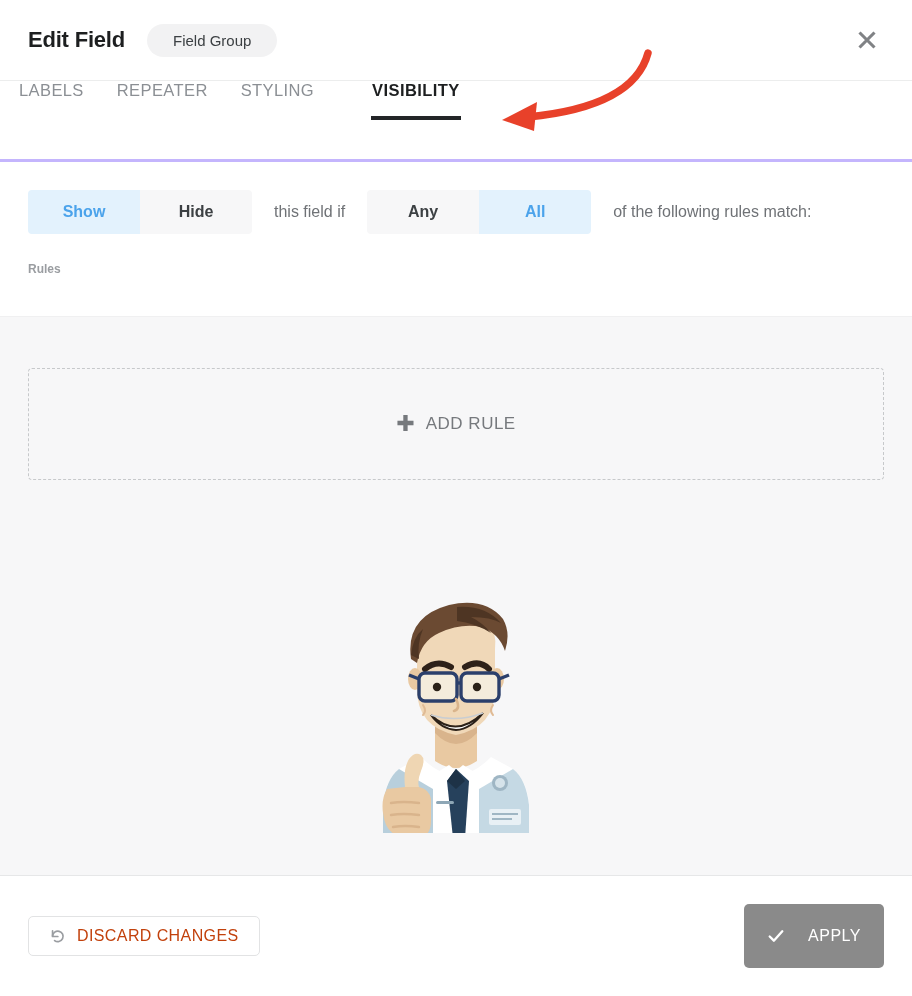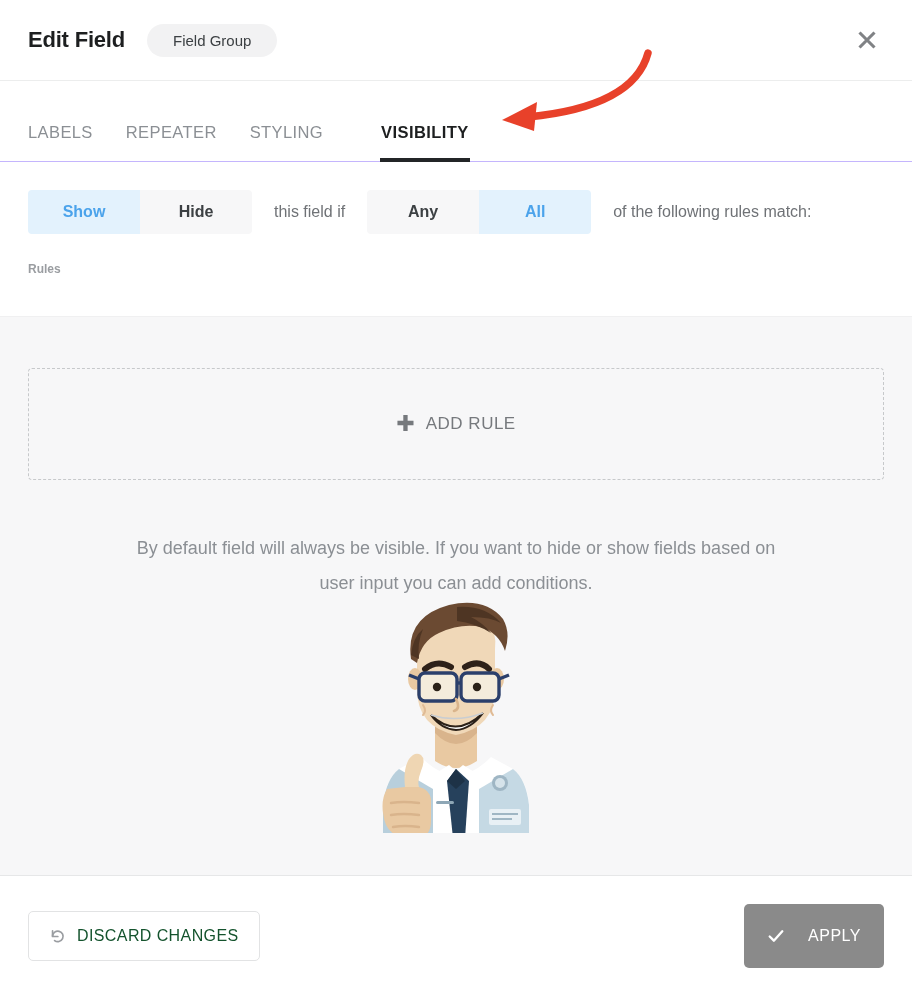--- a/index.html
+++ b/index.html
@@ -62,23 +62,23 @@
     border: none;
     padding: 0;
   }
   .close-btn svg { display: block; }
 
   
   .tab-bar {
     height: 81px;
     min-height: 81px;
     display: flex;
-    align-items: flex-end;
-    padding: 0 28px;
-    border-bottom: 1px solid #c4b5fd;
+    align-items: flex-start;
+    padding: 0 19px;
+    border-bottom: 3px solid #c4b5fd;
     box-sizing: border-box;
     background: #fff;
     position: relative;
   }
   .tab {
     font-size: 16.5px;
     letter-spacing: 0.4px;
     color: #8b8f94;
     padding: 0 0 19px 0;
     margin-right: 33px;
@@ -241,26 +241,26 @@
     align-items: center;
     padding: 0 28px;
     background: #fff;
     box-sizing: border-box;
   }
   .footer-spacer { flex: 1; }
   .btn-discard {
     display: flex;
     align-items: center;
     gap: 11px;
-    height: 50px;
+    height: 40px;
     padding: 0 20px;
     border: 1px solid #e2e3e4;
     border-radius: 5px;
     background: #fff;
-    color: #14532d;
+    color: #c2410c;
     font-size: 16px;
     letter-spacing: 0.4px;
     cursor: pointer;
     font-family: inherit;
   }
   .btn-apply {
     display: flex;
     align-items: center;
     gap: 23px;
     height: 64px;
@@ -327,21 +327,20 @@
 
   <div class="content-panel">
 
     <div class="add-rule-box">
       <div class="add-rule-inner">
         <span class="plus-icon">✚</span>
         <span class="add-rule-text">ADD RULE</span>
       </div>
     </div>
 
-    <div class="helper-text">By default field will always be visible. If you want to hide or show fields based on user input you can add conditions.</div>
 
     <div class="illustration-wrap">
       <span>
         <svg width="190" height="240" viewBox="0 0 190 240" aria-hidden="true">
 
           <path d="M74 128 L74 168 Q95 182 116 168 L116 128 Z" fill="#e9c9a2"></path>
           <path d="M74 140 Q95 162 116 140 L116 128 L74 128 Z" fill="#d9b48c"></path>
 
           <path d="M60 164 Q95 200 130 164 L152 176 Q165 186 168 210 L168 245 L22 245 L22 210 Q25 186 38 176 Z" fill="#ffffff"></path>
 

